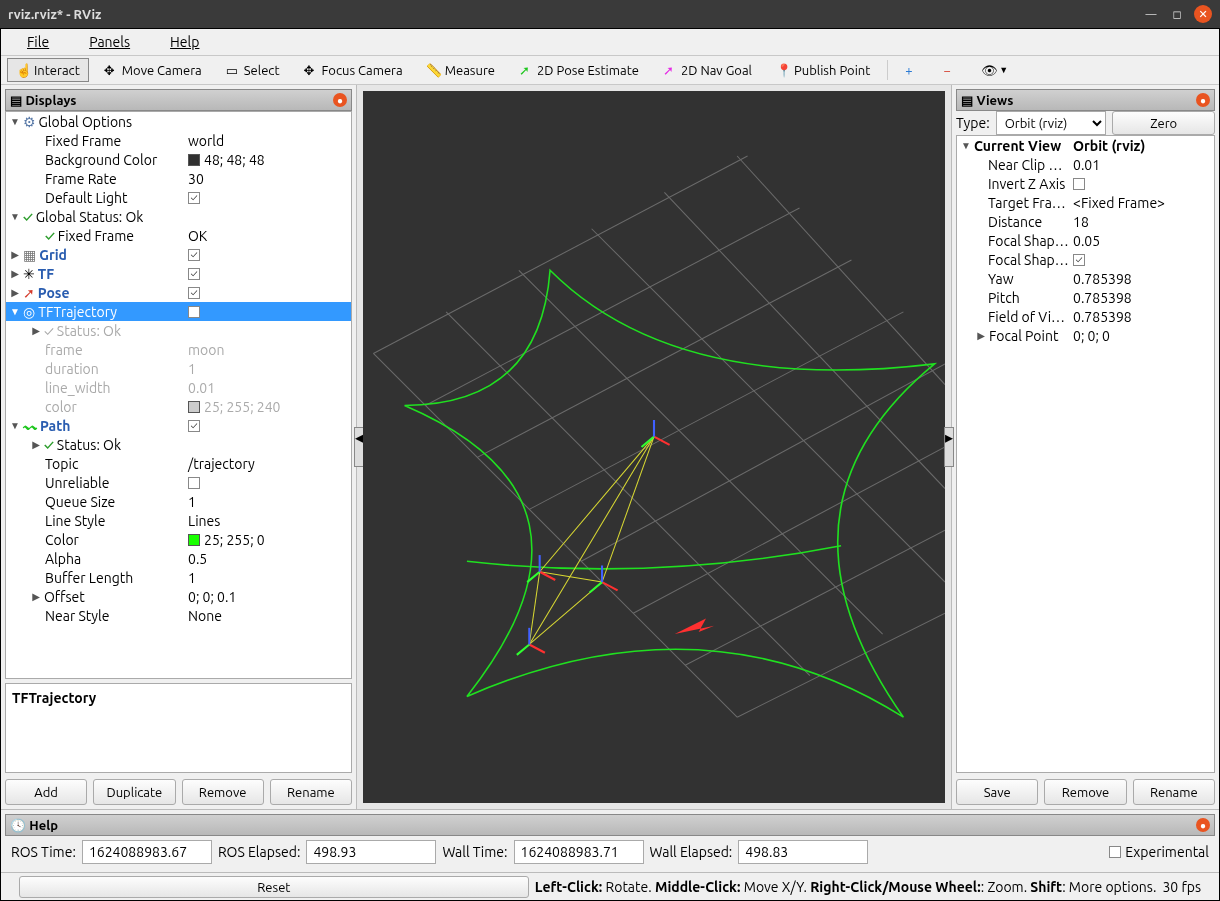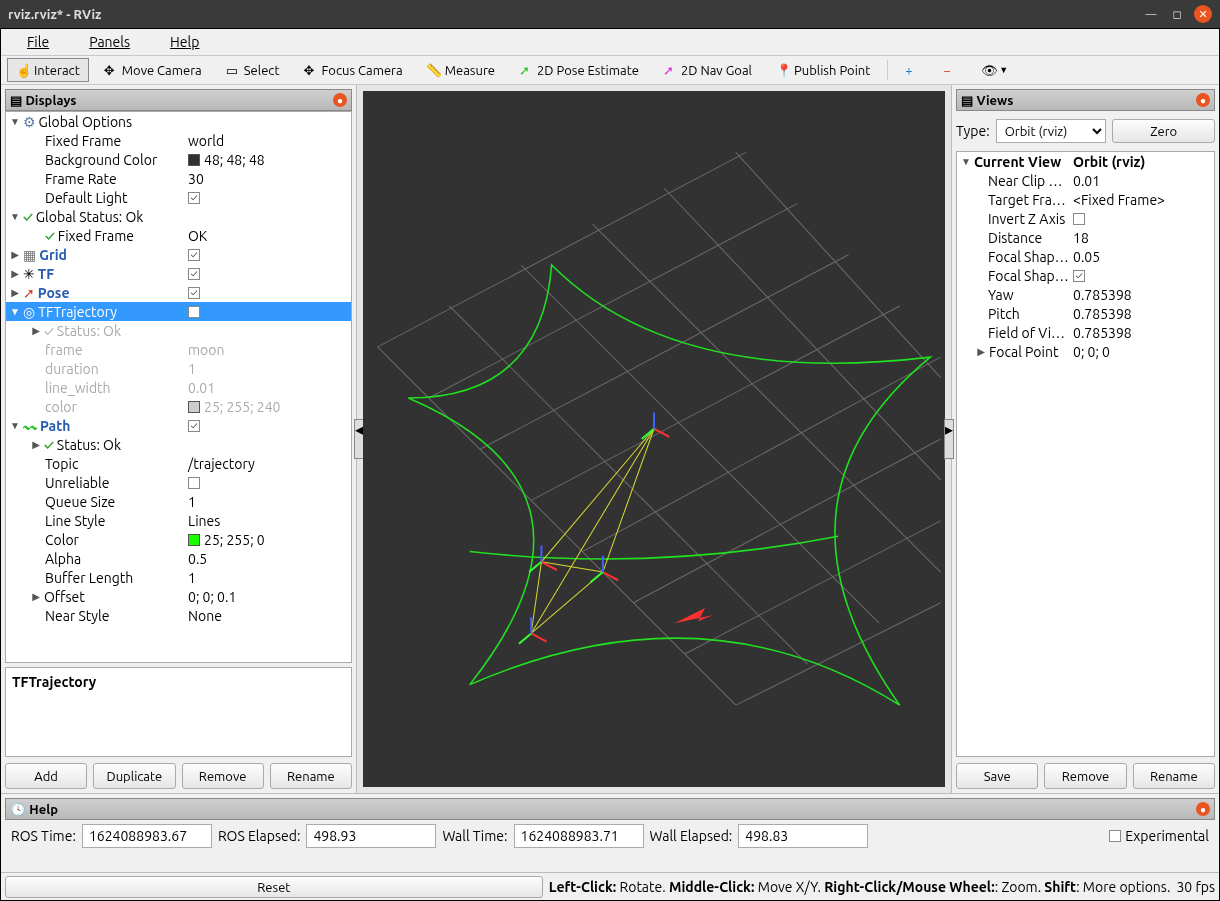--- a/index.html
+++ b/index.html
@@ -51,30 +51,30 @@
 .desc-box { height: 90px; background: #fff; border: 1px solid #aaa; margin-top: 4px; padding: 6px; font-size: 14px; font-weight: bold; }
 .btn-row { display: flex; gap: 6px; margin-top: 6px; }
 .btn { flex: 1; height: 26px; border: 1px solid #aaa; background: linear-gradient(#fdfdfd,#e6e6e6); border-radius: 3px; font-size: 13px; display:flex; align-items:center; justify-content:center; }
 
 .viewport { flex: 1; position: relative; background: #e6e6e6; padding: 6px; }
 .vp-inner { width: 100%; height: 100%; background: #323232; position: relative; overflow: hidden; }
 .vp-handle { position: absolute; top: 50%; width: 10px; height: 40px; background: #ddd; border: 1px solid #888; transform: translateY(-50%); }
 .vp-handle.left { left: -3px; }
 .vp-handle.right { right: -3px; }
 
-.views-top { display: flex; align-items: center; gap: 6px; padding: 8px 0; font-size: 14px; }
+.views-top { display: flex; align-items: center; gap: 6px; padding: 0 0; font-size: 14px; }
 .views-top select { flex: 1; height: 24px; border: 1px solid #aaa; background: #fff; font-size: 13px; padding: 0 4px; }
 .zero { width: 60px; height: 24px; }
 
 .time-panel { border-top: 1px solid #bbb; padding: 4px; }
 .time-row { display: flex; align-items: center; gap: 6px; padding: 4px 6px; font-size: 14px; }
 .time-row input[type=text] { height: 24px; border: 1px solid #aaa; padding: 0 6px; font-size: 14px; }
 .exp { margin-left: auto; display: flex; align-items: center; gap: 4px; }
 
-.status { border-top: 1px solid #bbb; height: 28px; display: flex; align-items: center; padding: 0 4px; font-size: 14px; gap: 6px; margin-top: 16px; }
+.status { border-top: 1px solid #bbb; height: 28px; display: flex; align-items: center; padding: 0 18px; font-size: 14px; gap: 6px; }
 .status .reset { height: 22px; padding: 0 10px; }
 .status .fps { margin-left: auto; }
 
 svg.scene { position:absolute; inset:0; width:100%; height:100%; }
 </style>
 </head>
 <body>
 
 <div class="titlebar">
   <span class="title">rviz.rviz* - RViz</span>
@@ -475,32 +475,32 @@
         <div class="tree-row">
             <span class="k" style="width:112px">
               <span class="indent" style="width:24px"></span>
               <span>Near Clip …</span>
             </span>
             <span class="v">0.01</span>
           </div>
         <div class="tree-row">
             <span class="k" style="width:112px">
               <span class="indent" style="width:24px"></span>
+              <span>Invert Z Axis</span>
+            </span>
+            <span class="v">
+              <span class="chk"></span>
+            </span>
+          </div>
+        <div class="tree-row">
+            <span class="k" style="width:112px">
+              <span class="indent" style="width:24px"></span>
               <span>Target Fra…</span>
             </span>
             <span class="v">&lt;Fixed Frame&gt;</span>
-          </div>
-        <div class="tree-row">
-            <span class="k" style="width:112px">
-              <span class="indent" style="width:24px"></span>
-              <span>Invert Z Axis</span>
-            </span>
-            <span class="v">
-              <span class="chk"></span>
-            </span>
           </div>
         <div class="tree-row">
             <span class="k" style="width:112px">
               <span class="indent" style="width:24px"></span>
               <span>Distance</span>
             </span>
             <span class="v">18</span>
           </div>
         <div class="tree-row">
             <span class="k" style="width:112px">

